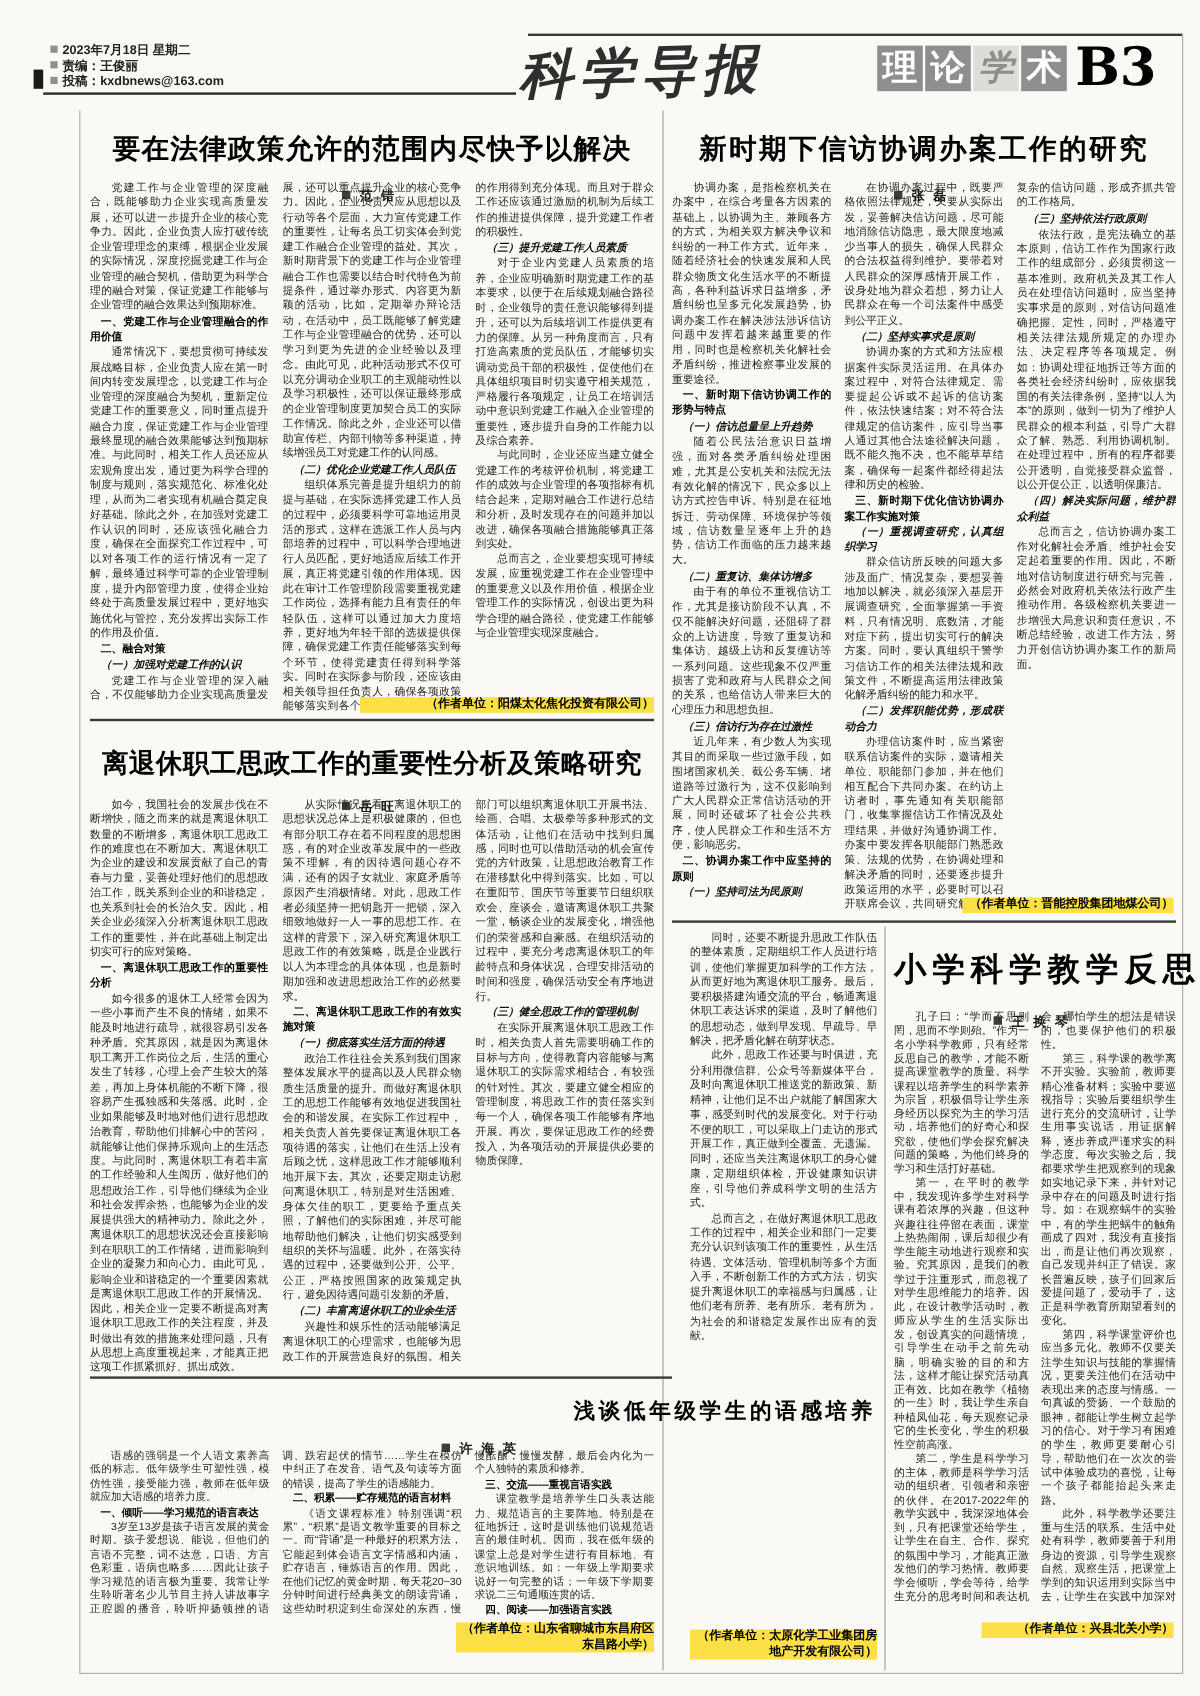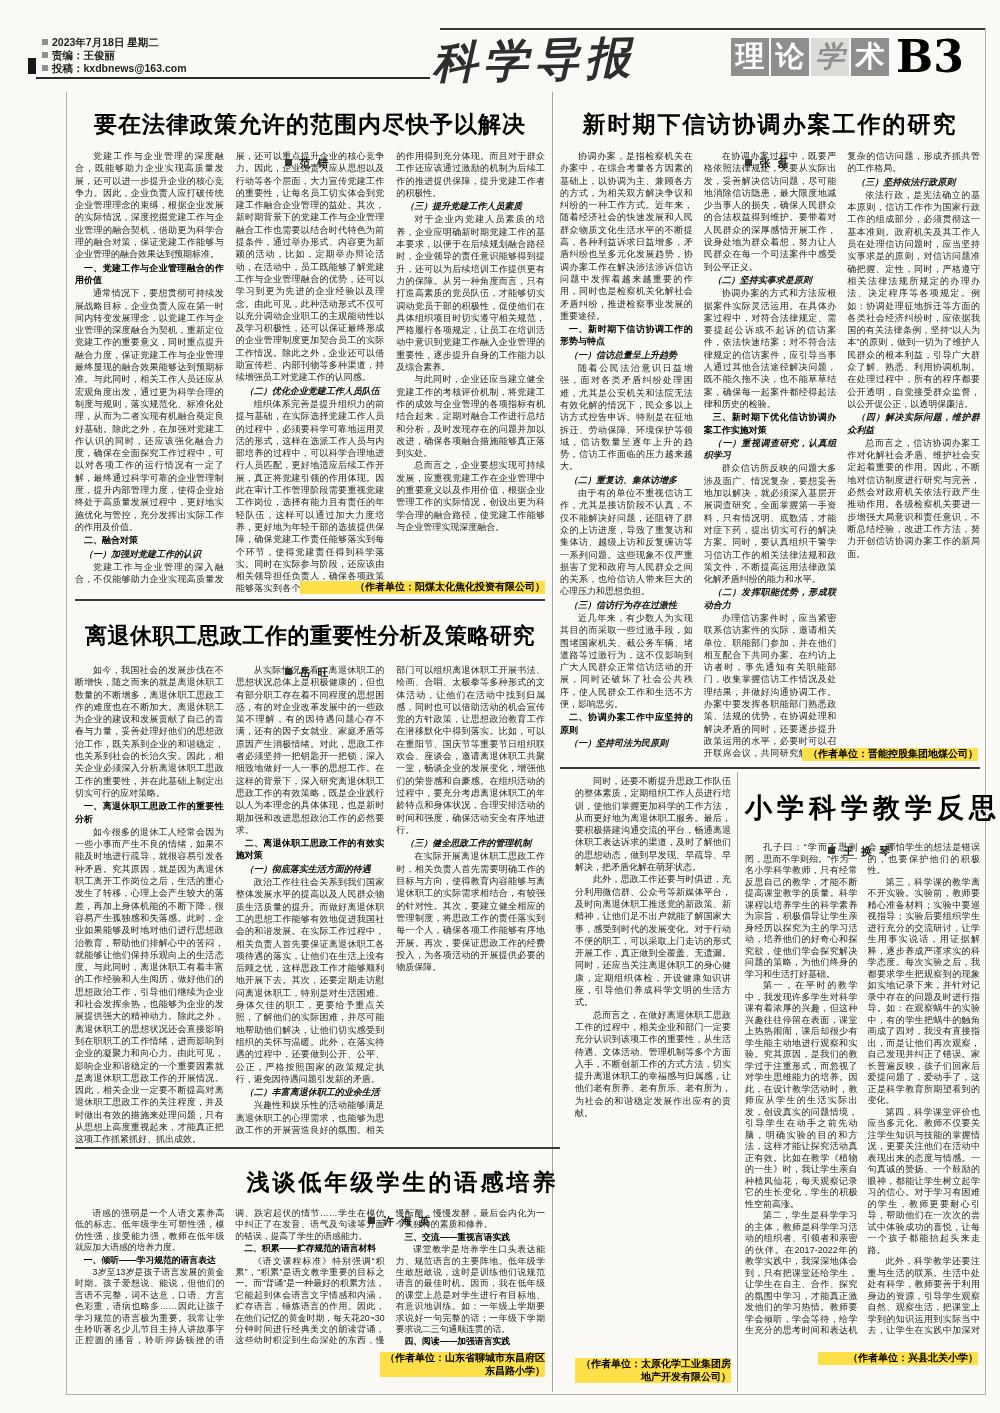--- a/index.html
+++ b/index.html
@@ -62,21 +62,21 @@
   #art2-body2{left:575px;top:775px;width:156px;height:580px;}
   #art2-author{left:575px;top:1358px;width:156px;}
 
   #art3{left:745px;top:772px;width:235px;}
   #art3 .a-title{font-size:27px;letter-spacing:5px;}
   #art3 .byline{margin-top:11px;}
   #art3-body{left:745px;top:842px;width:235px;height:505px;column-count:2;column-gap:10px;font-size:9px;line-height:11.5px;}
   #art3-author{left:818px;top:1352px;width:160px;}
 
   #art4{left:75px;top:1152px;width:655px;}
-  #art4 .a-title{font-size:23px;letter-spacing:3px;}
+  #art4 .a-title{font-size:18px;letter-spacing:3px;text-align:right;}
   #art4 .byline{margin-top:8px;}
   #art4-body{left:75px;top:1208px;width:470px;height:141px;column-count:3;column-gap:11px;font-size:8.8px;line-height:11.4px;}
   #art4-author{left:380px;top:1352px;width:165px;}
 </style>
 </head>
 <body>
 
 <div class="abs frame" style="left:66px;top:92px;width:1px;height:1302px;"></div>
 <div class="abs frame" style="left:985px;top:28px;width:1px;height:1366px;"></div>
 <div class="abs frame" style="left:66px;top:1394px;width:920px;height:1px;"></div>
@@ -196,16 +196,16 @@
   <h1 class="a-title">浅谈低年级学生的语感培养</h1>
   <div class="byline"><span class="bsq"></span><span class="name">许海英</span></div>
 </section>
 <div class="abs a-body" id="art4-body">
     <div class="para">语感的强弱是一个人语文素养高低的标志。低年级学生可塑性强，模仿性强，接受能力强，教师在低年级就应加大语感的培养力度。</div>
     <div class="sec-head">一、倾听——学习规范的语言表达</div>
     <div class="para">3岁至13岁是孩子语言发展的黄金时期。孩子爱想说、能说，但他们的言语不完整，词不达意，口语、方言色彩重，语病也略多……因此让孩子学习规范的语言极为重要。我常让学生聆听著名少儿节目主持人讲故事字正腔圆的播音，聆听抑扬顿挫的语调、跌宕起伏的情节……学生在模仿中纠正了在发音、语气及句读等方面的错误，提高了学生的语感能力。</div>
     <div class="sec-head">二、积累——贮存规范的语言材料</div>
     <div class="para">《语文课程标准》特别强调“积累”，“积累”是语文教学重要的目标之一。而“背诵”是一种最好的积累方法，它能起到体会语言文字情感和内涵，贮存语言，锤炼语言的作用。因此，在他们记忆的黄金时期，每天花20~30分钟时间进行经典美文的朗读背诵，这些幼时积淀到生命深处的东西，慢慢酝酿，慢慢发酵，最后会内化为一个人独特的素质和修养。</div>
     <div class="sec-head">三、交流——重视言语实践</div>
-    <div class="para">课堂教学是培养学生口头表达能力、规范语言的主要阵地。低年级学生敢想敢说，这时是训练他们说规范语言的最佳时机。因而，我在低年级的课堂上总是对学生进行有目标地、有意识地训练。如：一年级上学期要求说好一句完整的话；一年级下学期要求说二三句通顺连贯的话。</div>
+    <div class="para">课堂教学是培养学生口头表达能力、规范语言的主要阵地。特别是在征地拆迁，这时是训练他们说规范语言的最佳时机。因而，我在低年级的课堂上总是对学生进行有目标地、有意识地训练。如：一年级上学期要求说好一句完整的话；一年级下学期要求说二三句通顺连贯的话。</div>
     <div class="sec-head">四、阅读——加强语言实践</div>
   </div>
 <div class="author-line" id="art4-author">（作者单位：山东省聊城市东昌府区东昌路小学）</div>
 
 </body></html>

